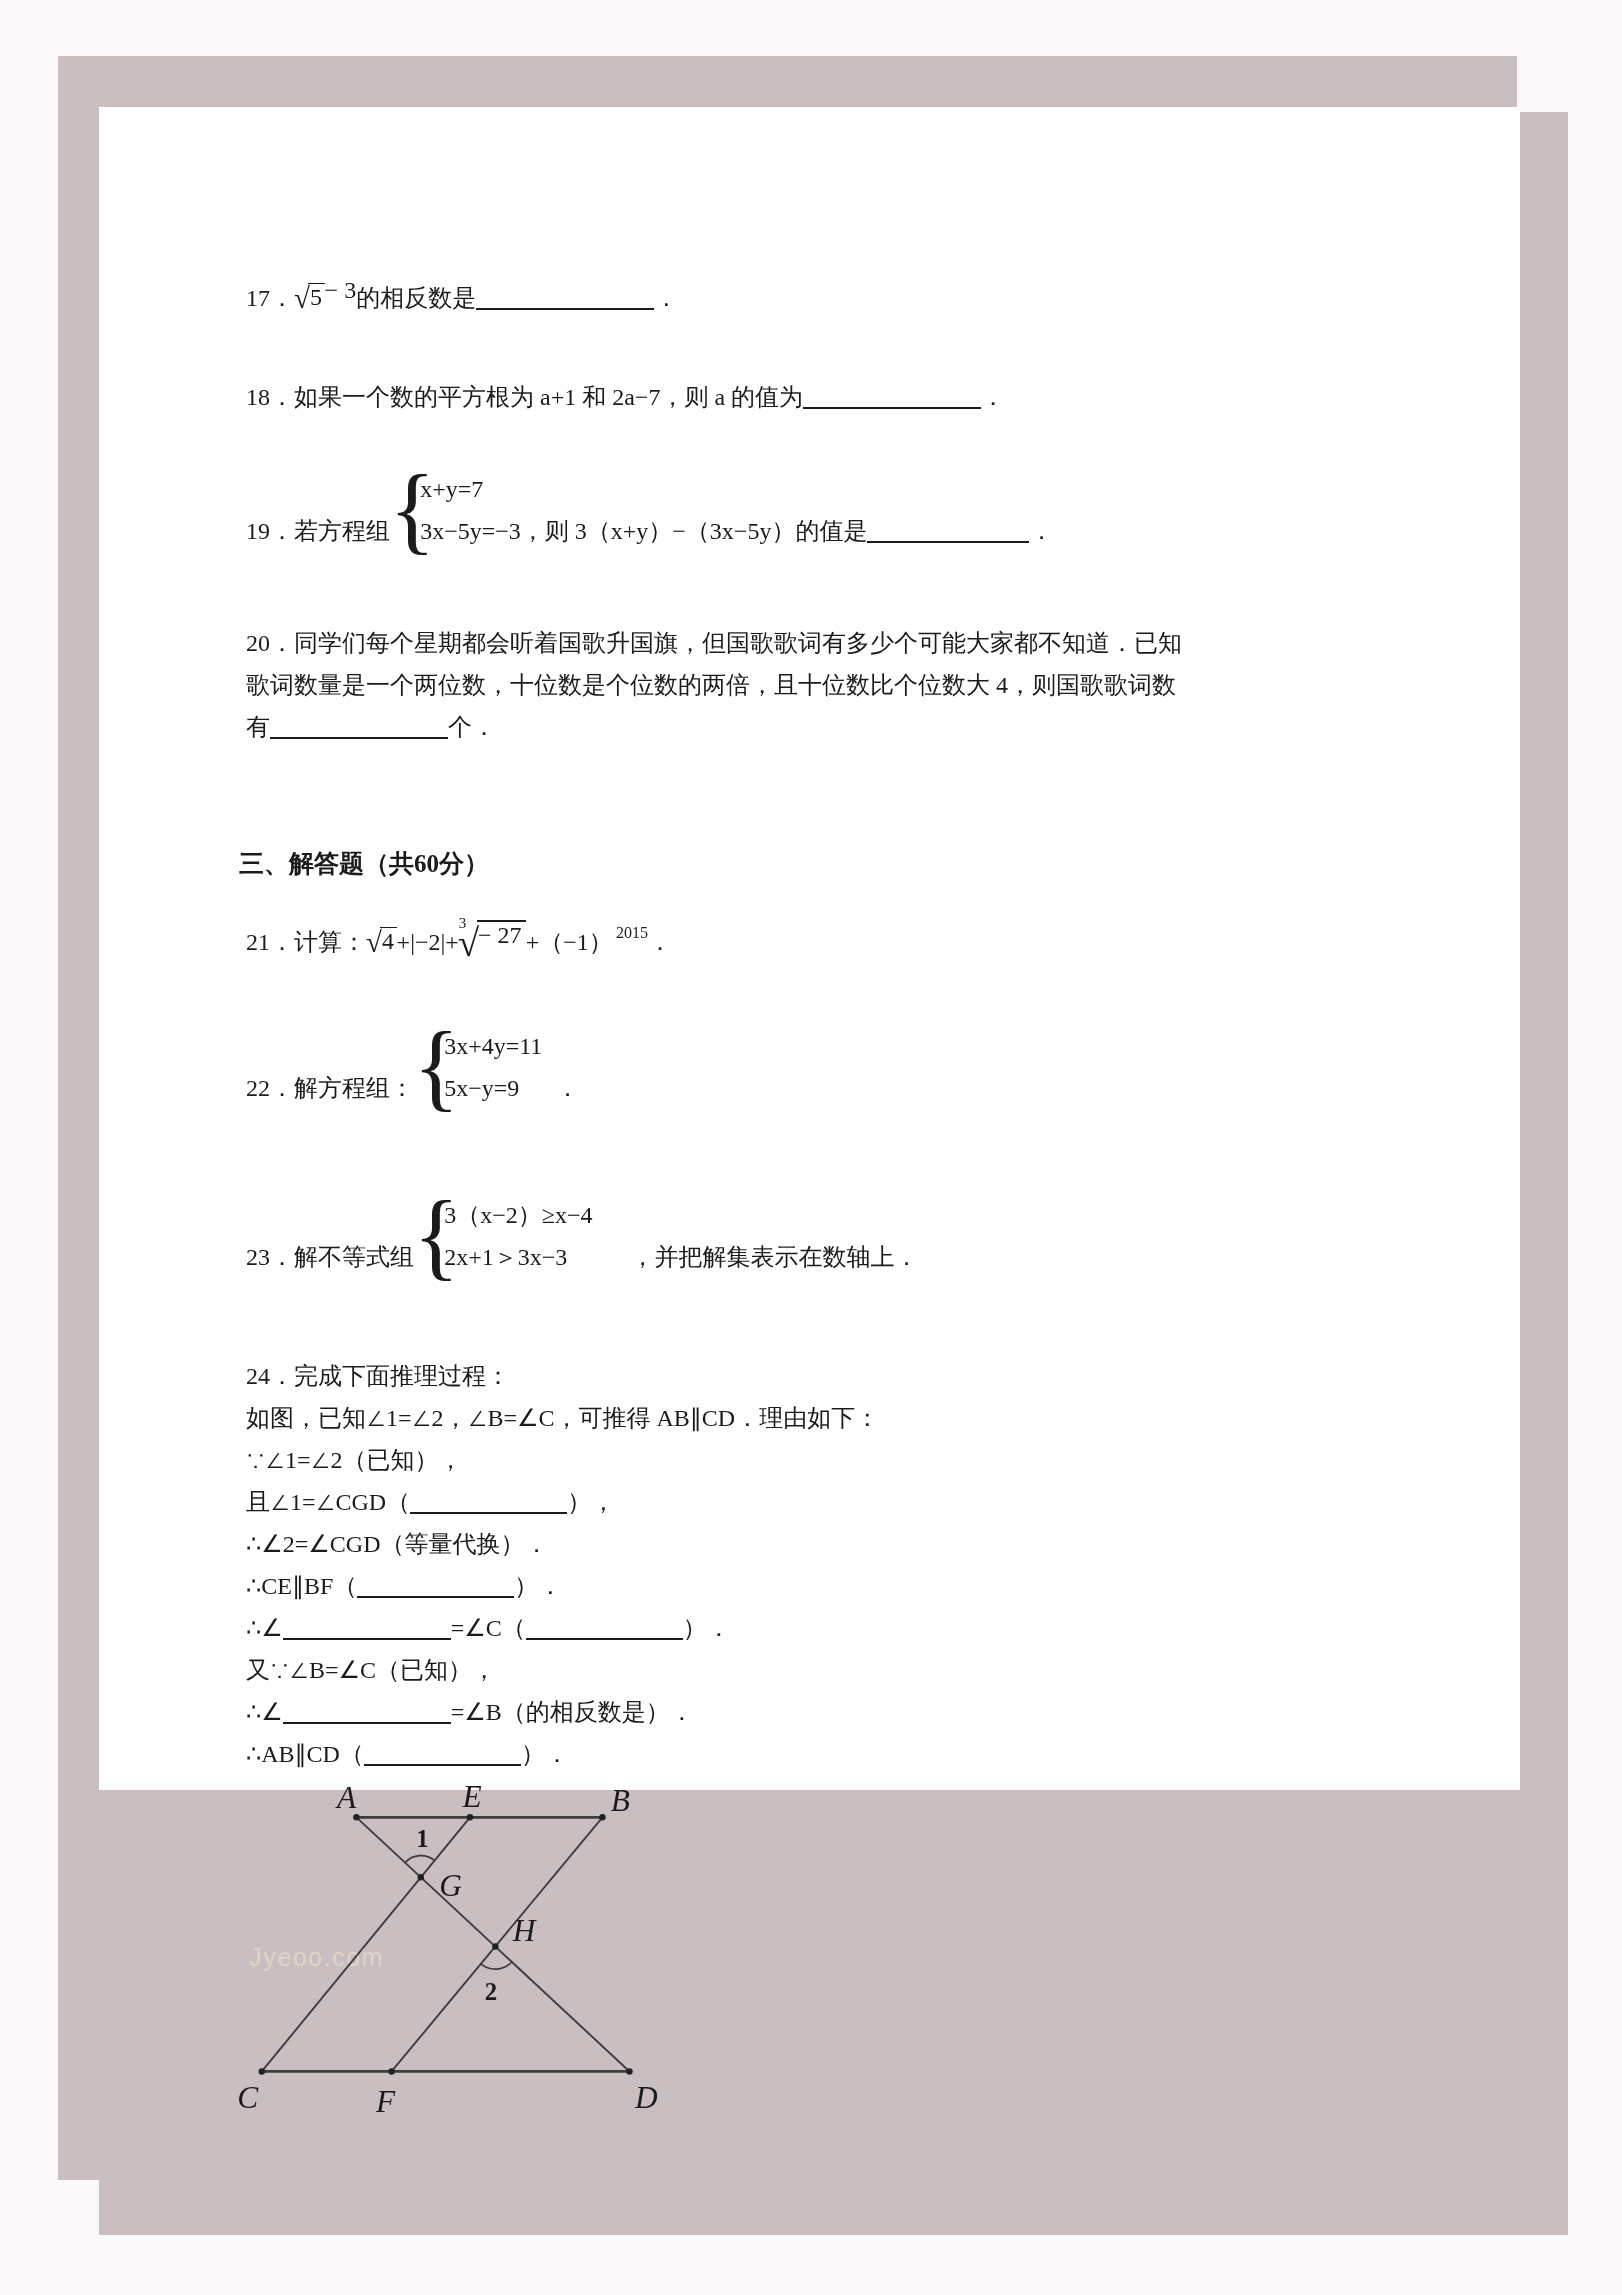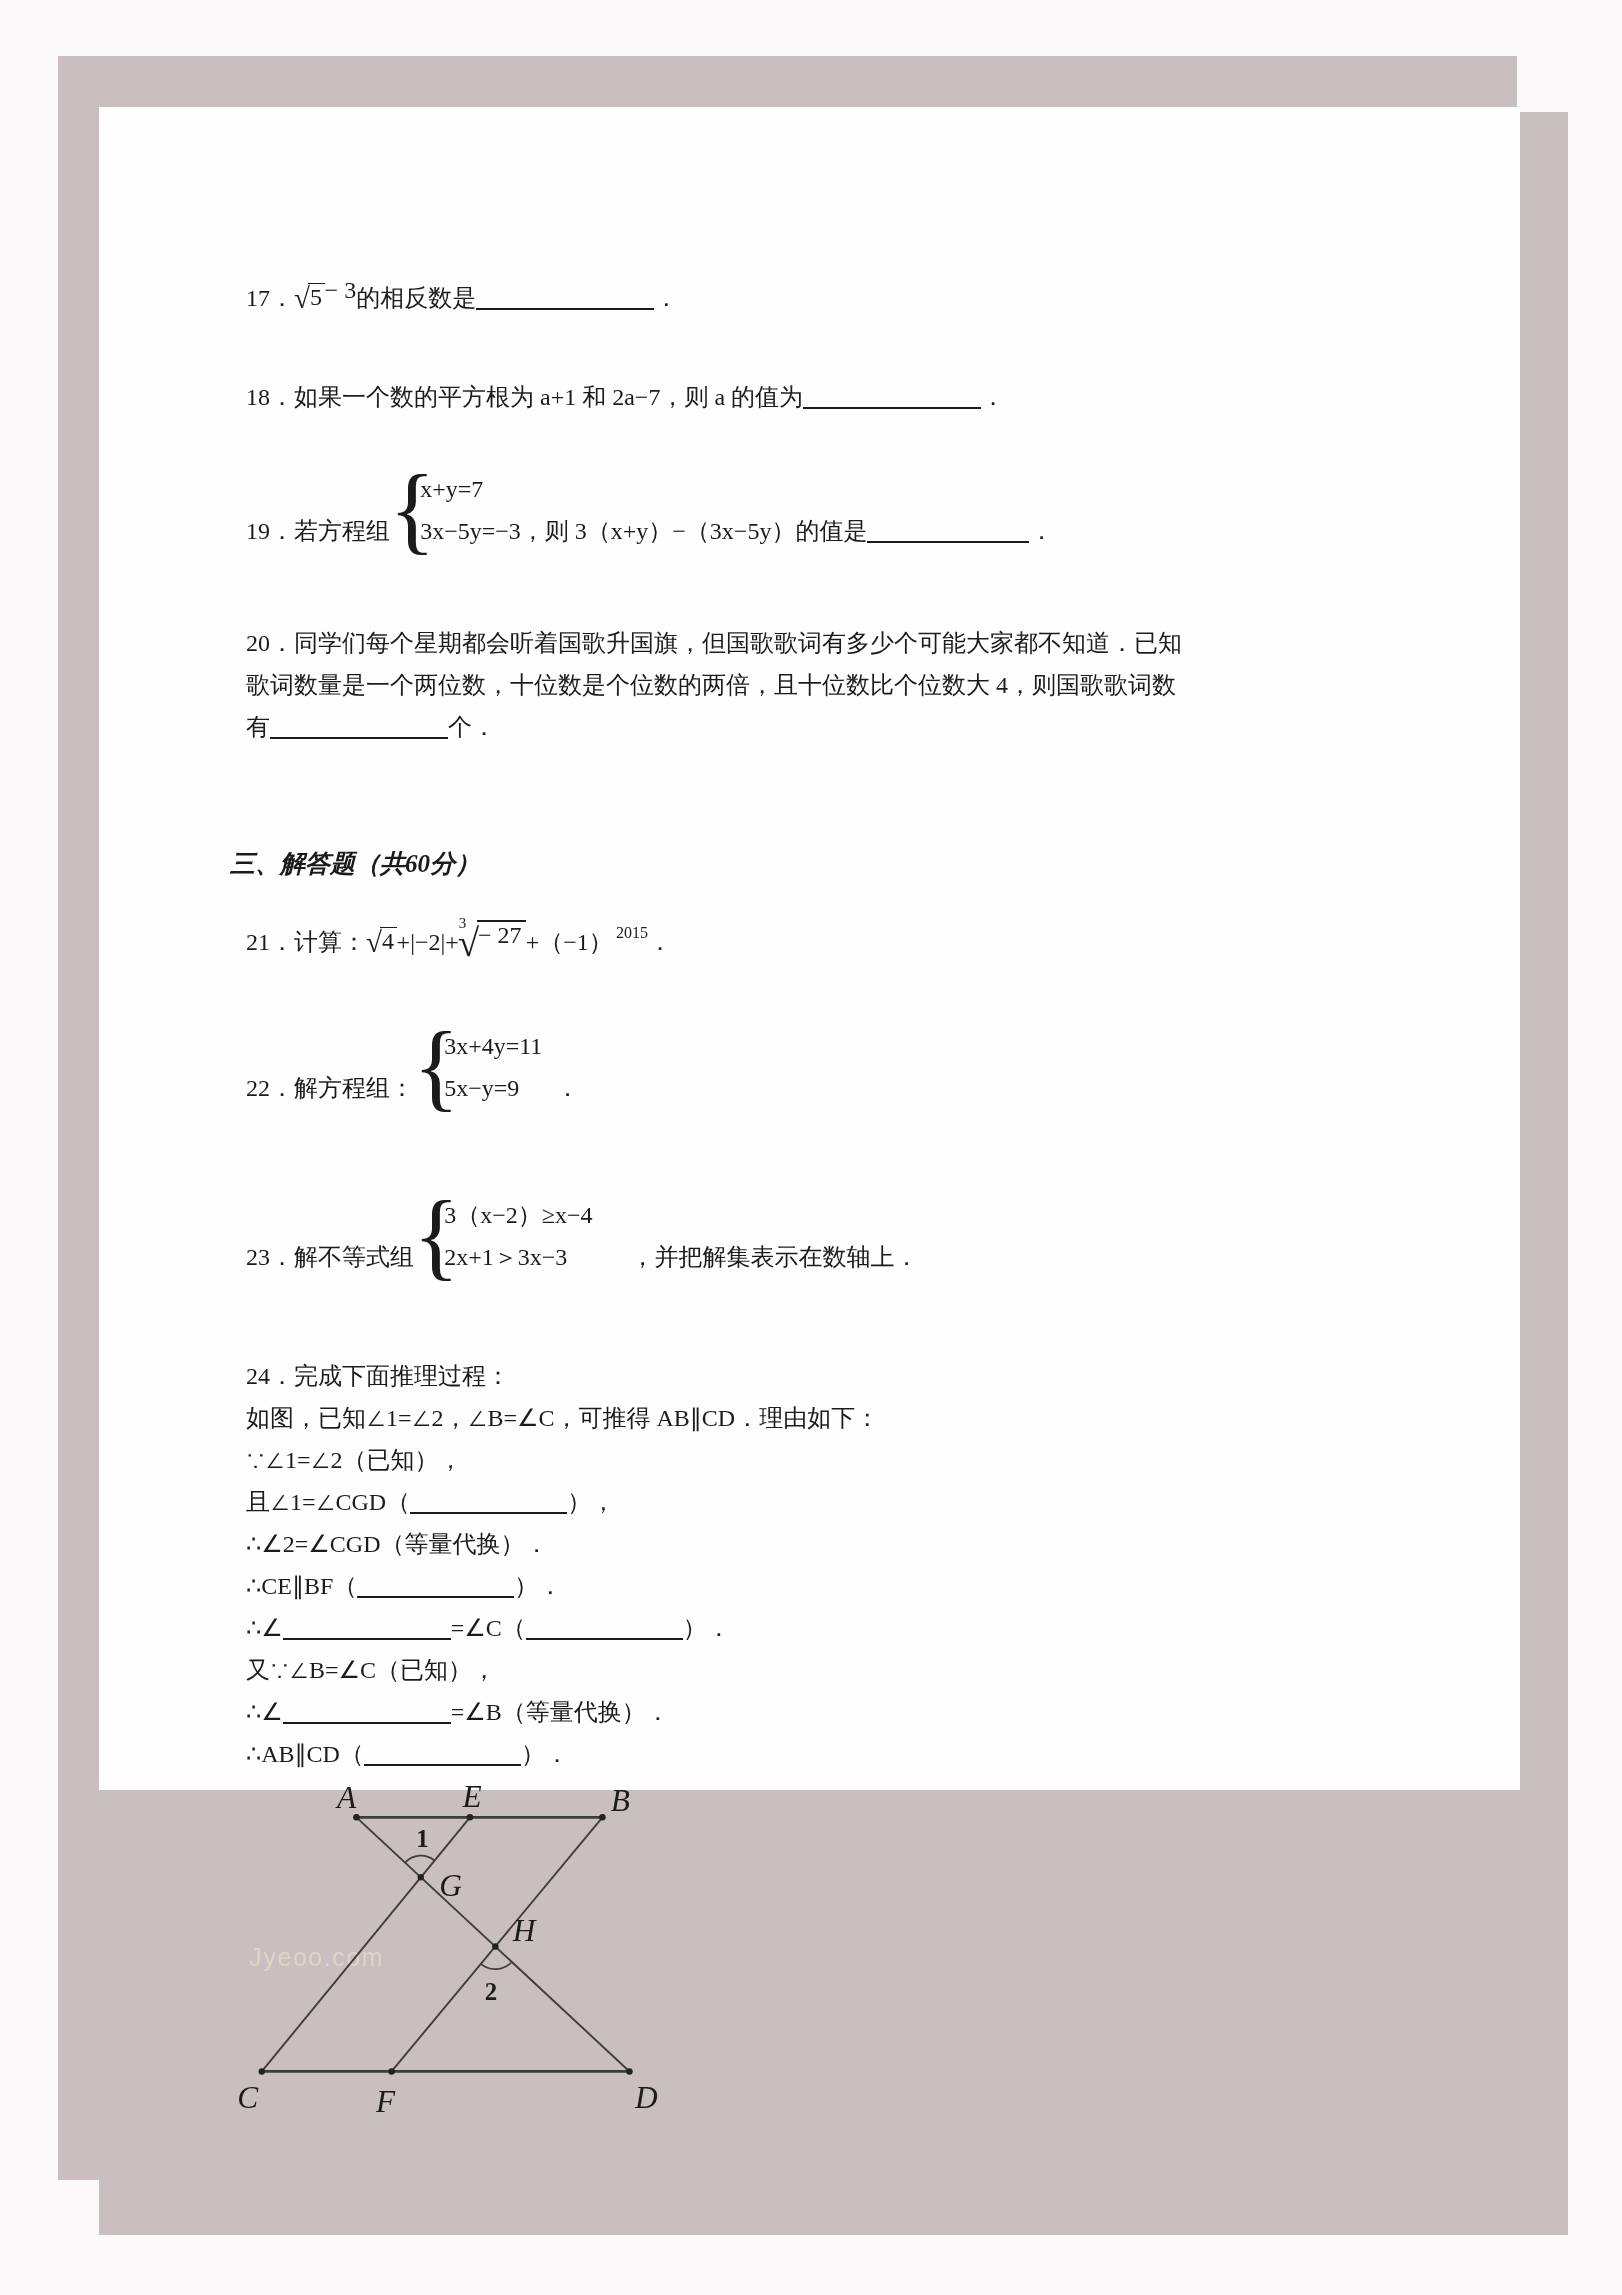--- a/index.html
+++ b/index.html
@@ -29,21 +29,21 @@
   .sqrt .sign{font-size:29px;vertical-align:-2.7px;margin-right:-1.6px;}
   .sqrt .rdc{border-top:1.6px solid #1b1b1b;padding:0 2.7px 0 1.6px;vertical-align:1.1px;display:inline-block;line-height:26px;}
   .root3 .idx{font-size:15px;vertical-align:21.6px;margin-right:-8.7px;position:relative;z-index:1;}
   .root3 .sign{font-size:39px;vertical-align:-6.5px;margin-right:-2.2px;}
   .root3 .rdc{border-top:2.2px solid #1b1b1b;padding:0 4.3px 0 1.1px;vertical-align:6.5px;display:inline-block;line-height:27px;}
 
   .sys{display:inline-block;position:relative;padding-left:27px;margin-left:3.2px;}
   .sys .eq{display:block;height:42px;line-height:42px;white-space:nowrap;}
   .sys .brace{position:absolute;left:-4.3px;top:50%;transform:translateY(-51%);font-size:97px;font-weight:200;line-height:1;}
 
-  .sec-header{position:absolute;left:131px;white-space:nowrap;height:42px;line-height:42px;font-size:25px;font-weight:bold;font-style:italic;}
+  .sec-header{position:absolute;left:140px;white-space:nowrap;height:42px;line-height:42px;font-size:25px;font-weight:bold;}
 
   .prooflines{position:absolute;left:147px;top:1248px;font-size:24px;font-family:Liberation Serif, serif;}
   .prooflines .pline{height:42px;line-height:42px;white-space:nowrap;}
 
   .figwrap{position:absolute;left:119px;top:1676px;width:465px;height:379px;}
   .fig-line{stroke:#3d3d3d;fill:none;}
   .fig-label{font-family:"Liberation Serif","DejaVu Serif",serif;font-style:italic;font-size:58px;fill:#1b1b1b;}
   .fig-num{font-family:"Liberation Serif","DejaVu Serif",serif;font-weight:bold;font-size:46px;fill:#1b1b1b;}
   .fig-dot{fill:#222;}
   .watermark{font-family:"Liberation Sans","DejaVu Sans",sans-serif;font-size:46px;fill:#e9e4c8;opacity:0.65;letter-spacing:3px;}
@@ -91,21 +91,21 @@
 
     <div class="prooflines">
       <div class="pline"><span>24．</span><span>完成下面推理过程：</span></div>
       <div class="pline">如图，已知∠1=∠2，∠B=∠C，可推得 AB∥CD．理由如下：</div>
       <div class="pline">∵∠1=∠2（已知），</div>
       <div class="pline"><span>且∠1=∠CGD（</span><span class="blank w290"></span><span>），</span></div>
       <div class="pline">∴∠2=∠CGD（等量代换）．</div>
       <div class="pline"><span>∴CE∥BF（</span><span class="blank w290"></span><span>）．</span></div>
       <div class="pline"><span>∴∠</span><span class="blank w310"></span><span>=∠C（</span><span class="blank w290"></span><span>）．</span></div>
       <div class="pline">又∵∠B=∠C（已知），</div>
-      <div class="pline"><span>∴∠</span><span class="blank w310"></span><span>=∠B（等量代换）．</span></div>
+      <div class="pline"><span>∴∠</span><span class="blank w310"></span><span>=∠B（的相反数是）．</span></div>
       <div class="pline"><span>∴AB∥CD（</span><span class="blank w290"></span><span>）．</span></div>
     </div>
 
     <div class="figwrap">
       <svg width="465" height="379" viewBox="0 0 860 700">
         <text class="watermark" x="58" y="338">Jyeoo.com</text>
 
         <line class="fig-line" x1="256" y1="63" x2="711" y2="63" stroke-width="5"></line>
         <line class="fig-line" x1="81" y1="533" x2="761" y2="533" stroke-width="5"></line>
         <line class="fig-line" x1="256" y1="63" x2="761" y2="533" stroke-width="3.5"></line>

